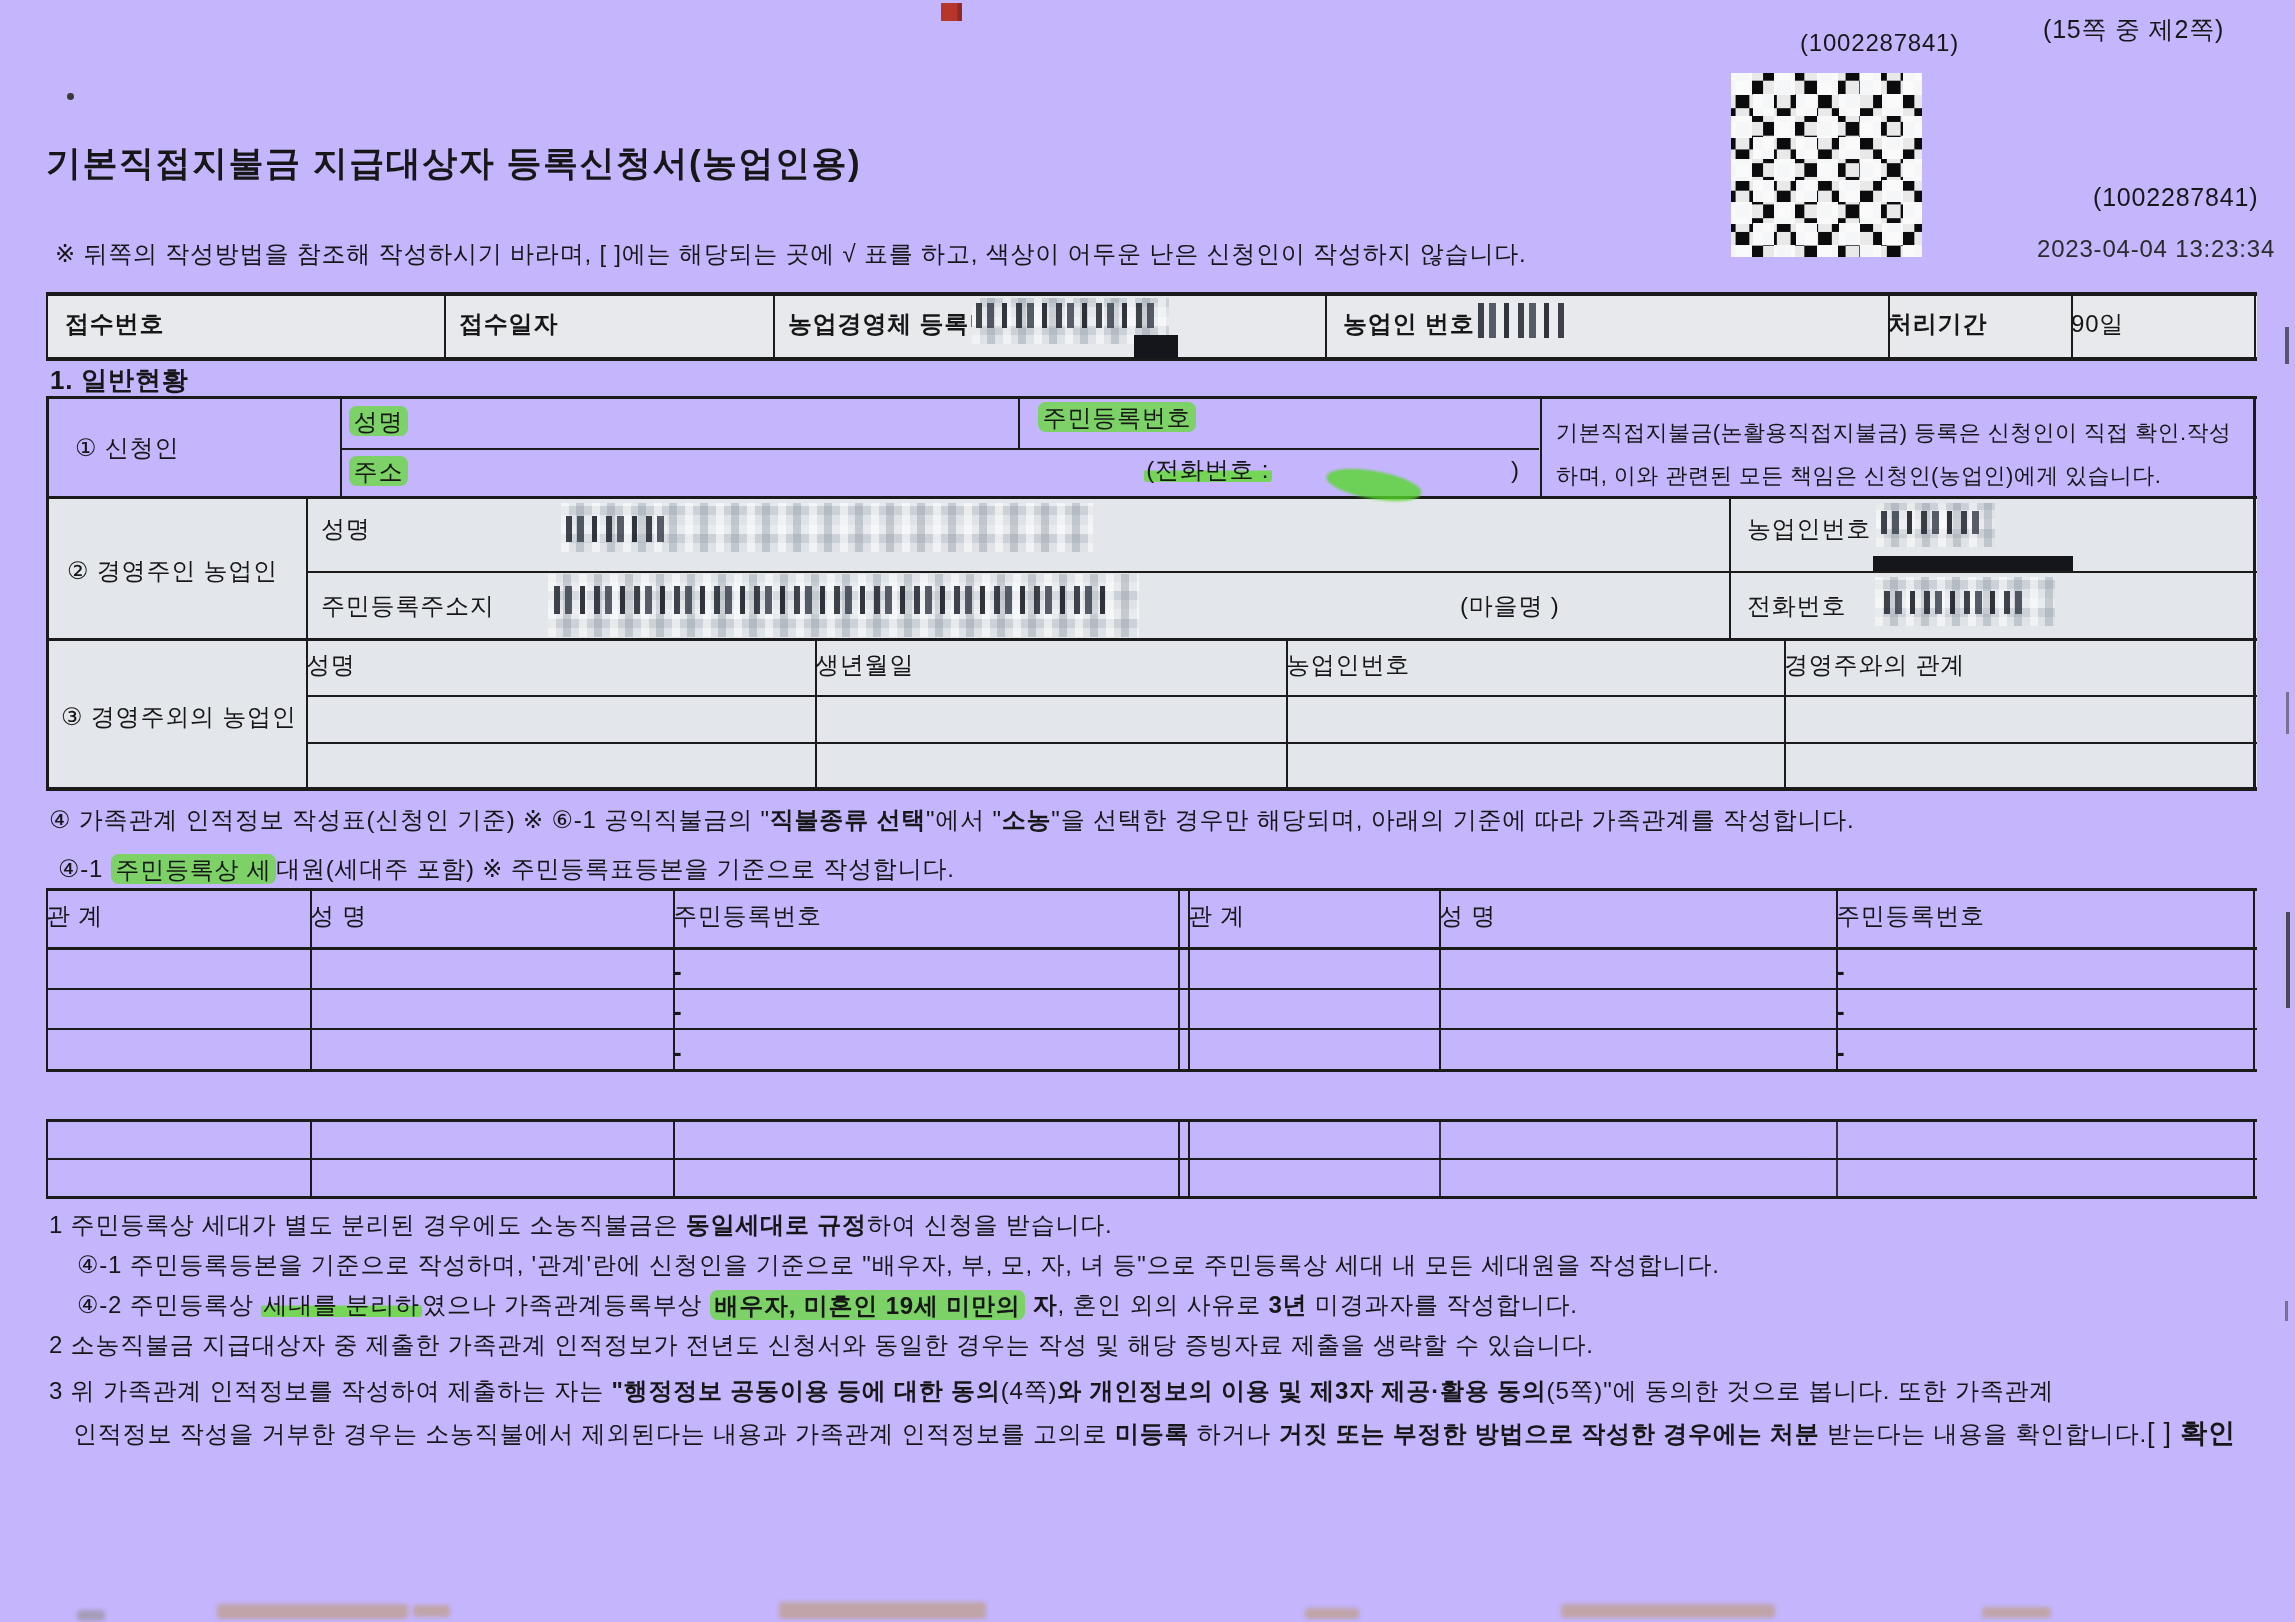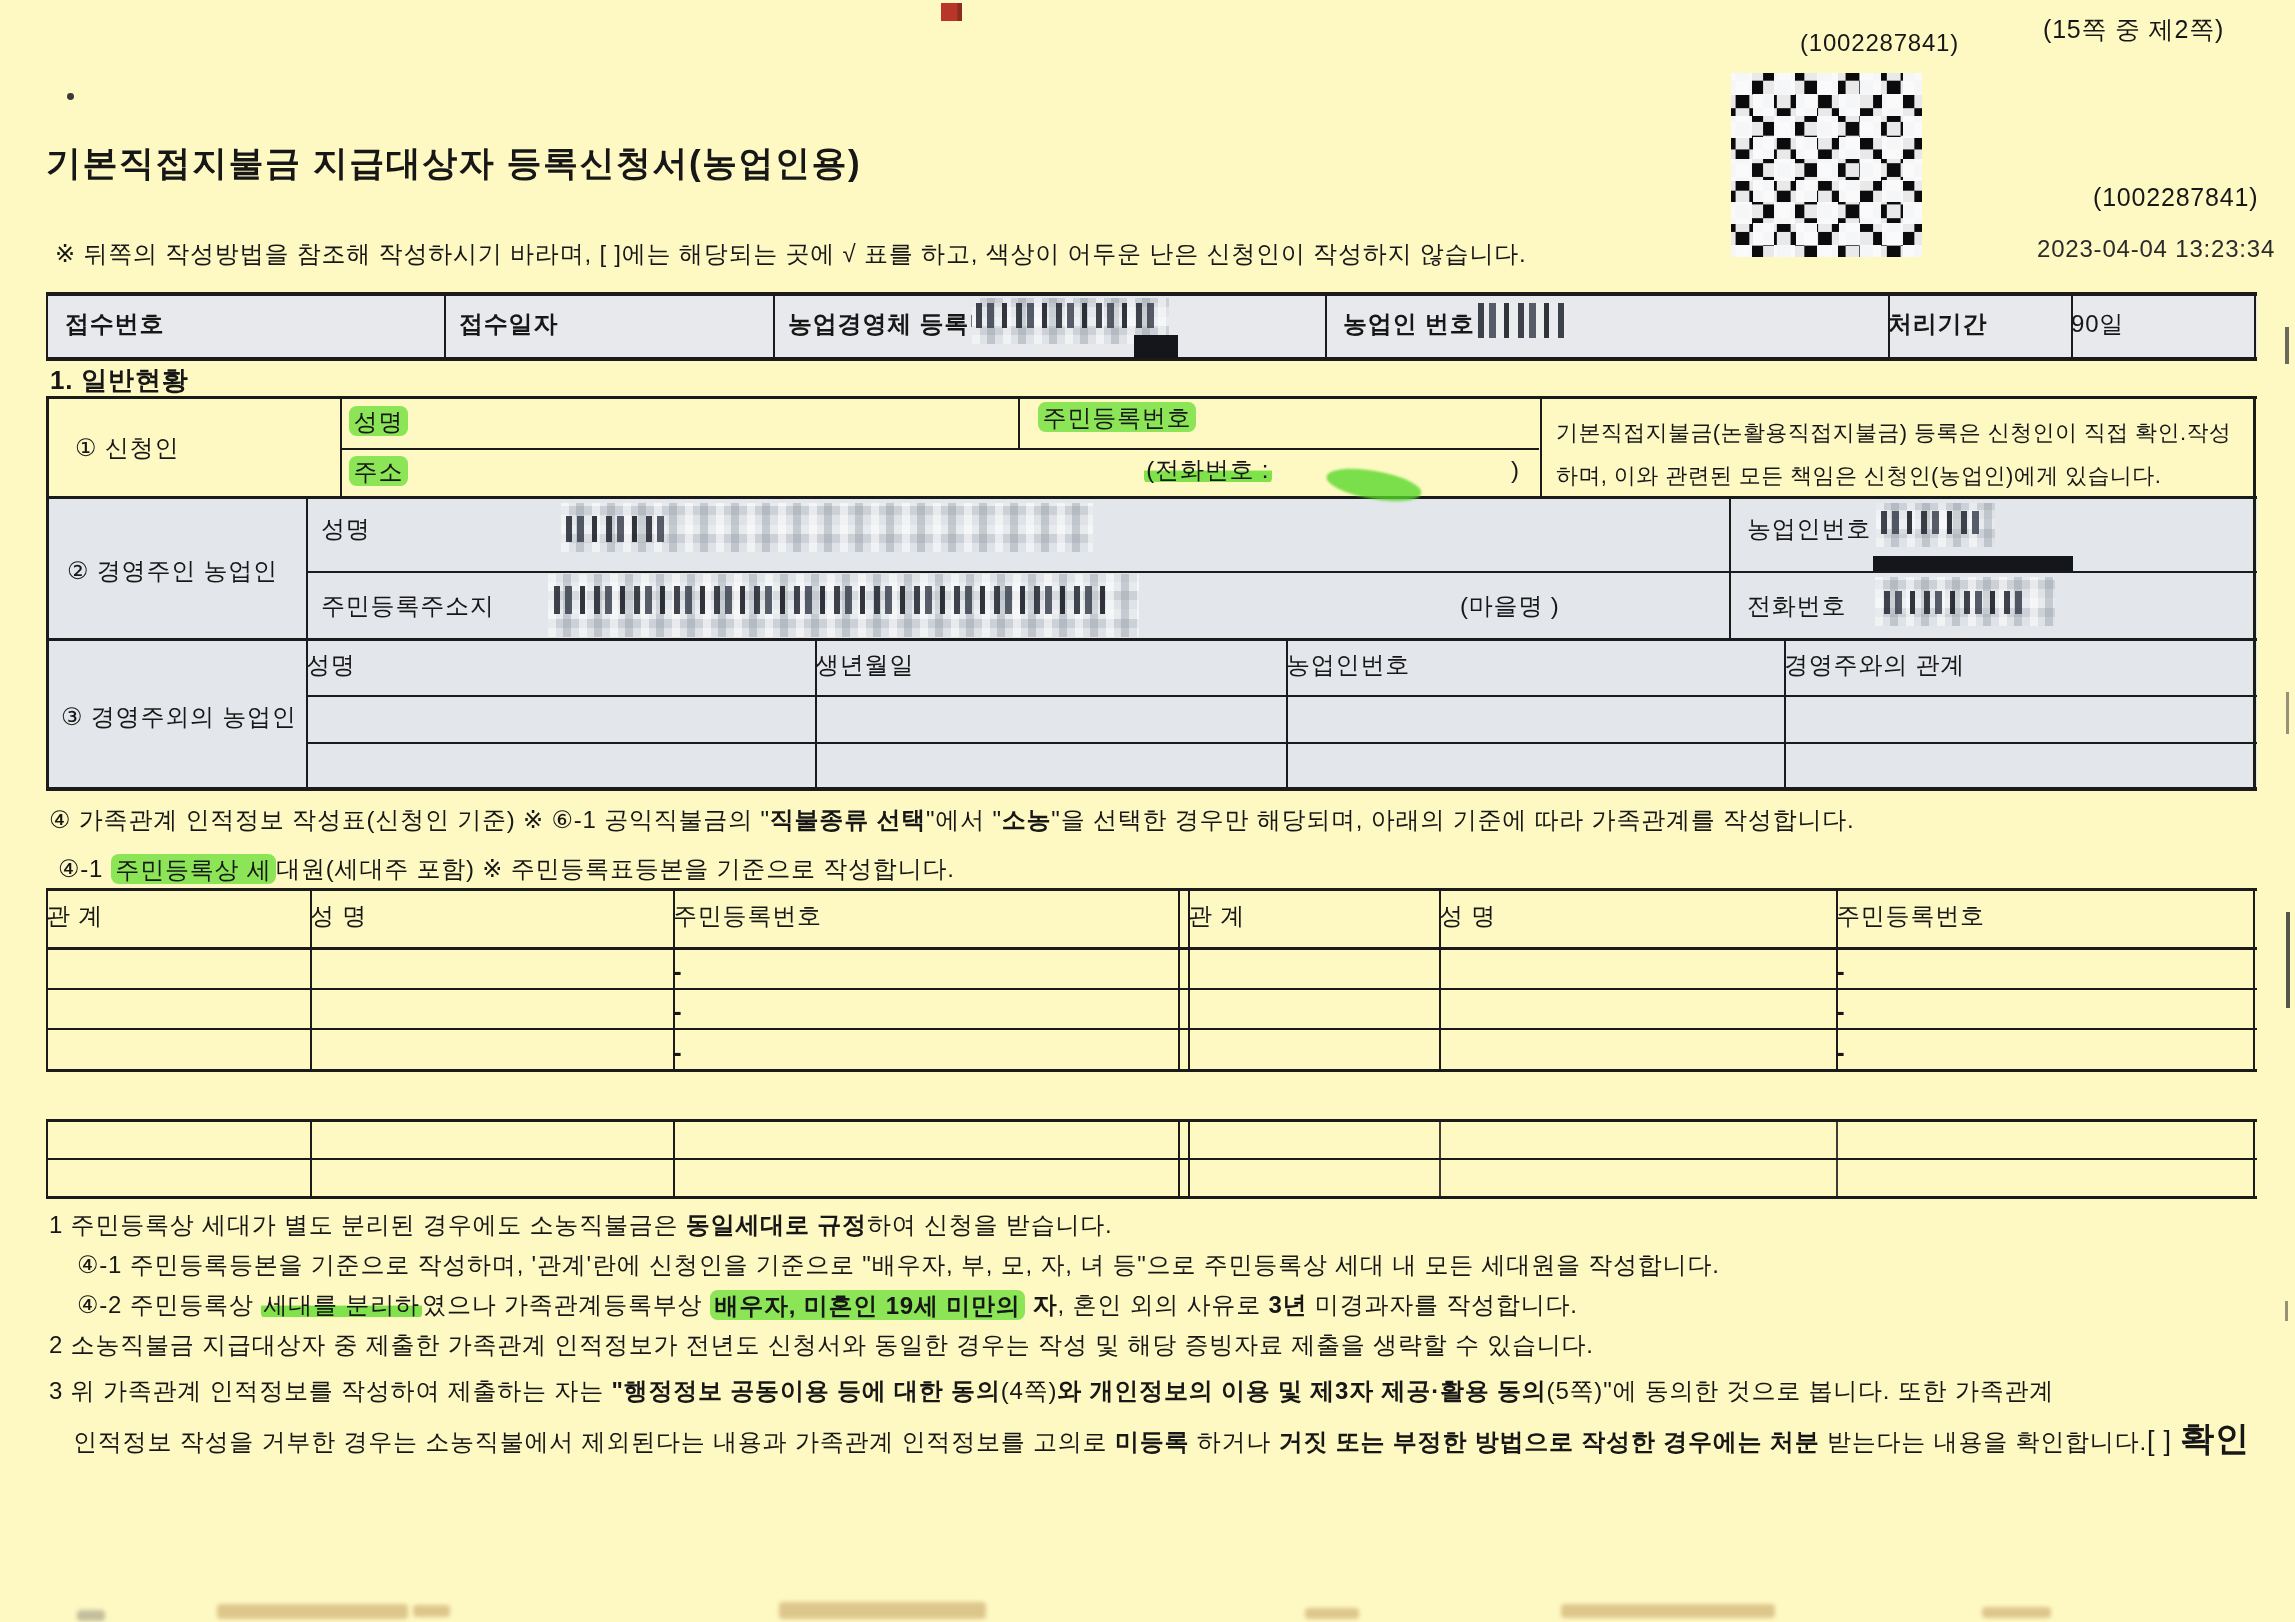--- a/index.html
+++ b/index.html
@@ -1,16 +1,16 @@
 <!DOCTYPE html>
 <html style="font-size:12.2px"><head>
 <meta charset="utf-8">
 <style>
   html,body{margin:0;padding:0;background:#9a9a9a;}
-  #page{position:relative;width:2295px;height:1623px;background:#fef9c3;
+  #page{position:relative;width:2295px;height:1623px;background:#c4b5fd;
         font-family:"Liberation Sans","DejaVu Sans",sans-serif;color:#171717;overflow:hidden;}
   .abs{position:absolute;}
   .t{font-size:24px;line-height:1.25;white-space:nowrap;letter-spacing:0.8px;}
   .b{font-weight:bold;}
   .ctr{}
   .hl{background:rgba(96,221,45,.72);border-radius:7.7px;padding:1.5px 4.6px;}
   .hlu{background:linear-gradient(180deg,rgba(0,0,0,0) 52%,rgba(96,221,45,.8) 56% 96%,rgba(0,0,0,0) 97%);border-radius:4.6px;padding:0 2.3px;}
   .vl{position:absolute;width:2.3px;background:#1b1b1b;}
   .hln{position:absolute;height:2.3px;background:#1b1b1b;}
   .thk{height:3.8px;}
@@ -189,21 +189,21 @@
   </div>
   <div class="abs t" style="left:77px;top:1250px;">④-1 주민등록등본을 기준으로 작성하며, '관계'란에 신청인을 기준으로 "배우자, 부, 모, 자, 녀 등"으로 주민등록상 세대 내 모든 세대원을 작성합니다.</div>
   <div class="abs t" style="left:77px;top:1290px;">
     <span>④-2 주민등록상 </span><span class="hlu">세대를 분리하</span><span>였으나 가족관계등록부상 </span><span class="hl b">배우자, 미혼인 19세 미만의</span><span> </span><span class="b">자</span><span>, 혼인 외의 사유로 </span><span class="b">3년</span><span> 미경과자를 작성합니다.</span>
   </div>
   <div class="abs t" style="left:49px;top:1330px;">2 소농직불금 지급대상자 중 제출한 가족관계 인적정보가 전년도 신청서와 동일한 경우는 작성 및 해당 증빙자료 제출을 생략할 수 있습니다.</div>
   <div class="abs t" style="left:49px;top:1376px;">
     <span>3 위 가족관계 인적정보를 작성하여 제출하는 자는 </span><span class="b">"행정정보 공동이용 등에 대한 동의</span><span>(4쪽)</span><span class="b">와 개인정보의 이용 및 제3자 제공·활용 동의</span><span>(5쪽)"</span><span>에 동의한 것으로 봅니다. 또한 가족관계</span>
   </div>
   <div class="abs t" style="left:73px;top:1417px;">
-    <span>인적정보 작성을 거부한 경우는 소농직불에서 제외된다는 내용과 가족관계 인적정보를 고의로 </span><span class="b">미등록</span><span> 하거나 </span><span class="b">거짓 또는 부정한 방법으로 작성한 경우에는 처분</span><span> 받는다는 내용을 확인합니다.</span><span style="font-size:27px;">[   ] </span><span class="b" style="font-size:34px;">확인</span>
+    <span>인적정보 작성을 거부한 경우는 소농직불에서 제외된다는 내용과 가족관계 인적정보를 고의로 </span><span class="b">미등록</span><span> 하거나 </span><span class="b">거짓 또는 부정한 방법으로 작성한 경우에는 처분</span><span> 받는다는 내용을 확인합니다.</span><span style="font-size:27px;">[   ] </span><span class="b" style="font-size:27px;">확인</span>
   </div>
   <div class="field" style="left:2066px;top:1412px;width:69px;height:37px;"></div>
 
   <div class="artifact" style="left:2285px;top:327px;width:3.8px;height:37px;opacity:.7;"></div>
   <div class="artifact" style="left:2286px;top:692px;width:3.1px;height:42px;opacity:.5;"></div>
   <div class="artifact" style="left:2286px;top:912px;width:3.8px;height:96px;opacity:.8;"></div>
   <div class="artifact" style="left:2285px;top:1301px;width:3.1px;height:20px;opacity:.5;"></div>
 
   <div class="ghost" style="left:77px;top:1610px;width:27.5px;height:10.7px;background:#8a8478;"></div>
   <div class="ghost" style="left:217px;top:1604px;width:191px;height:15.3px;"></div>

